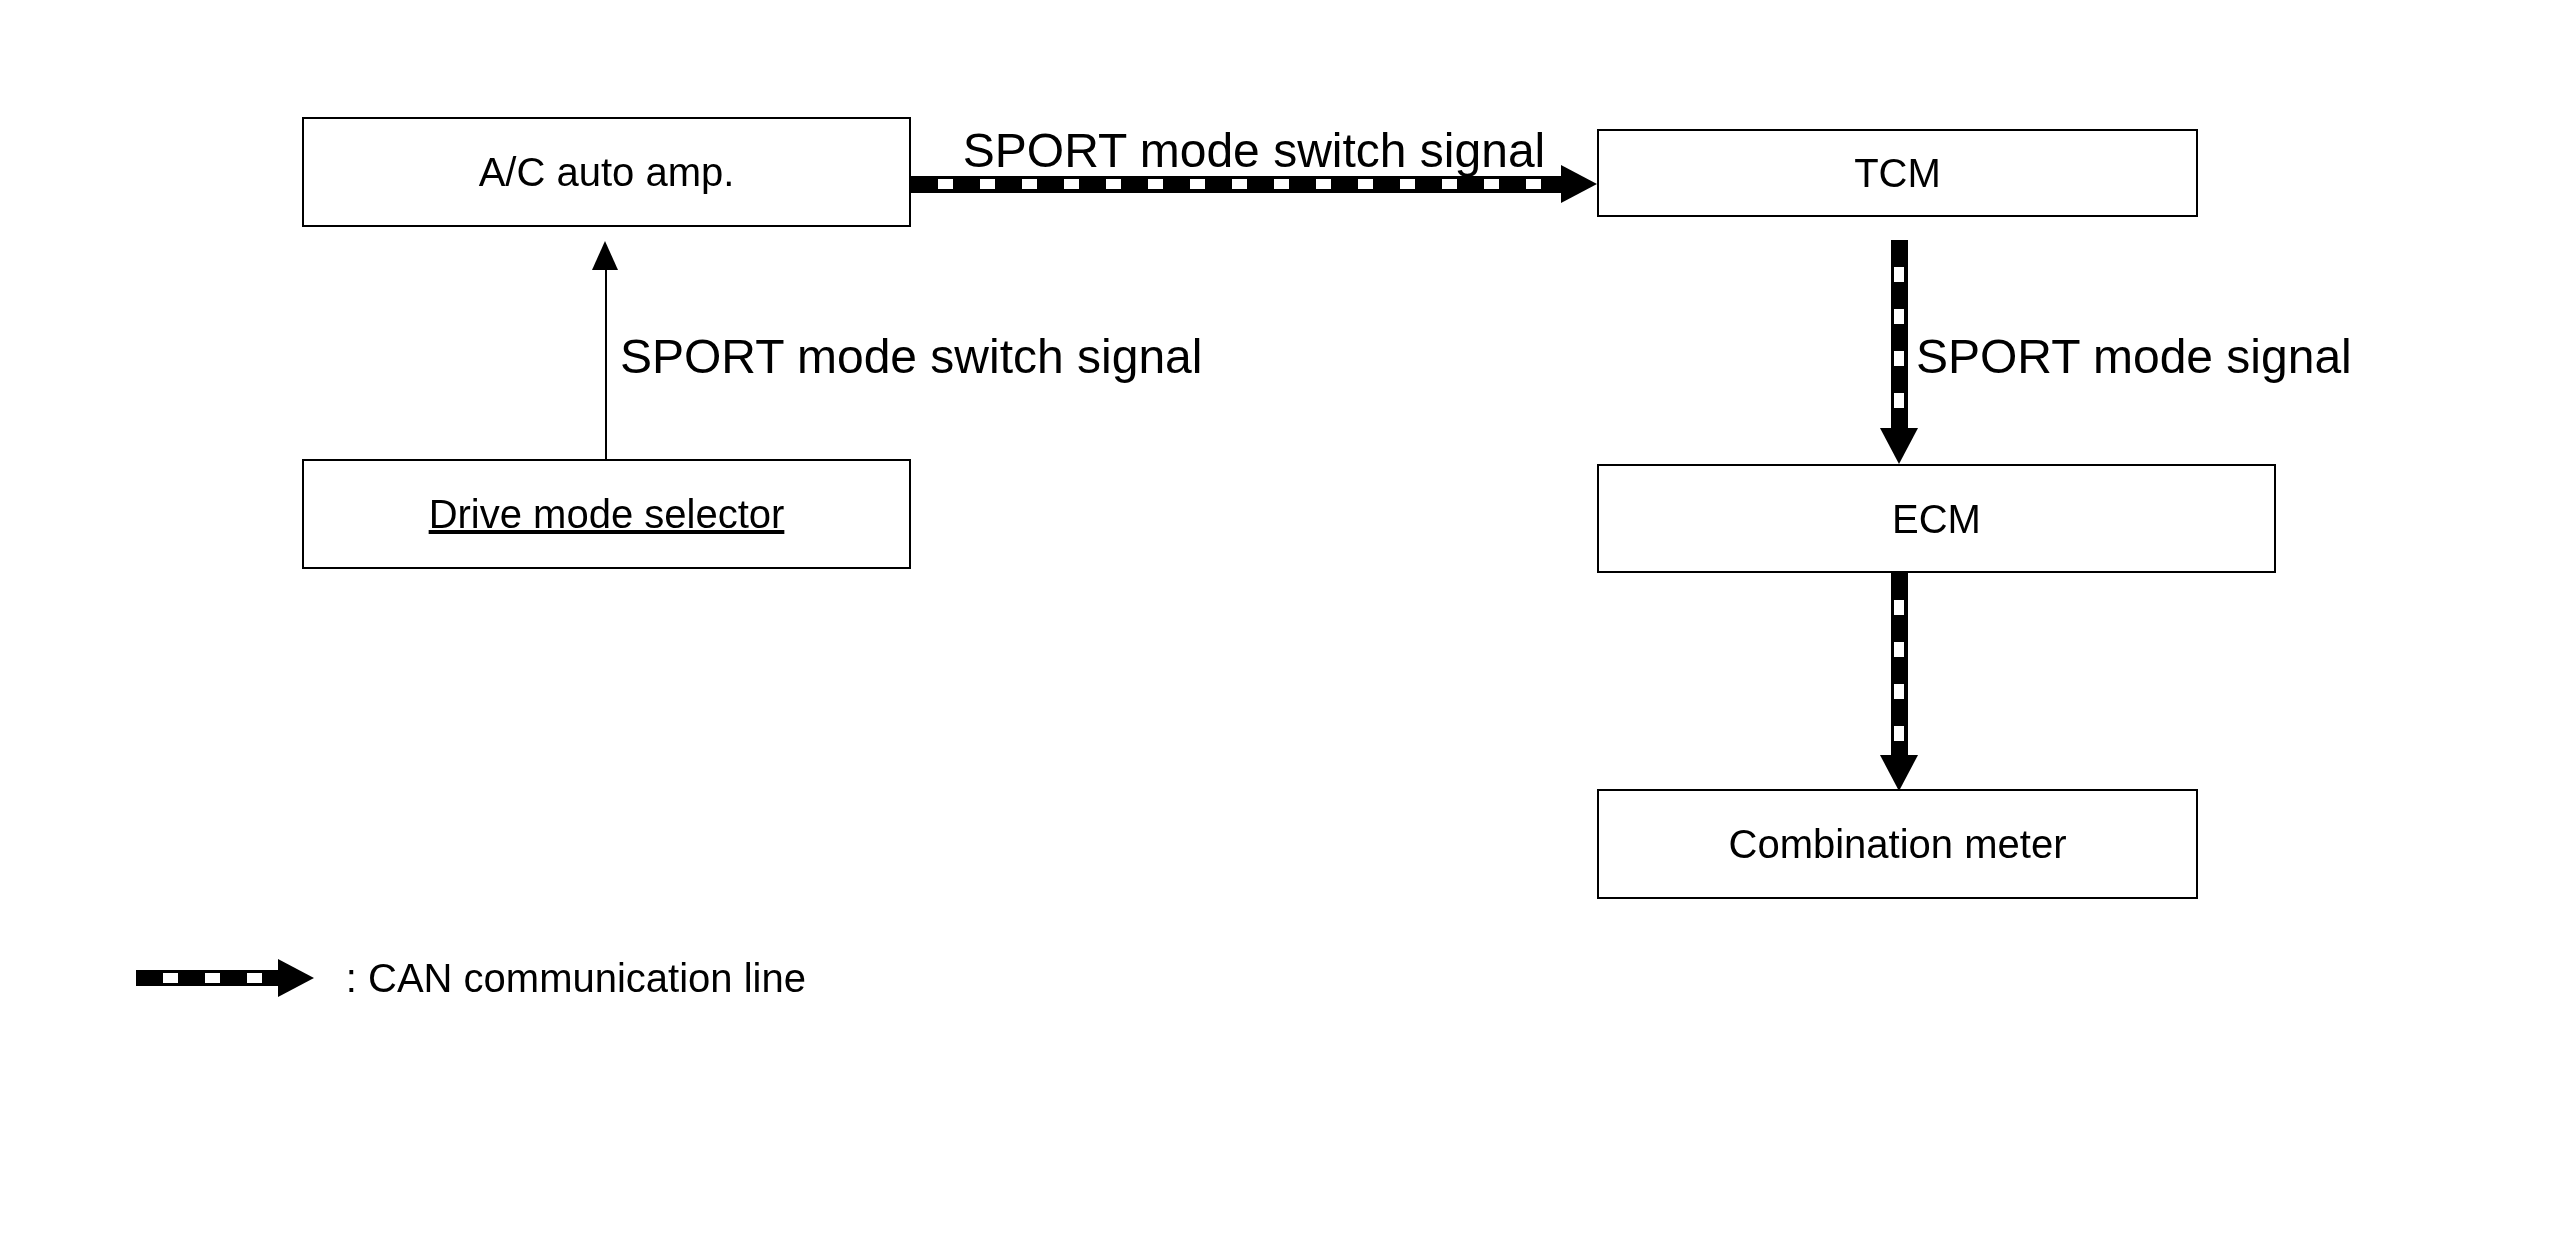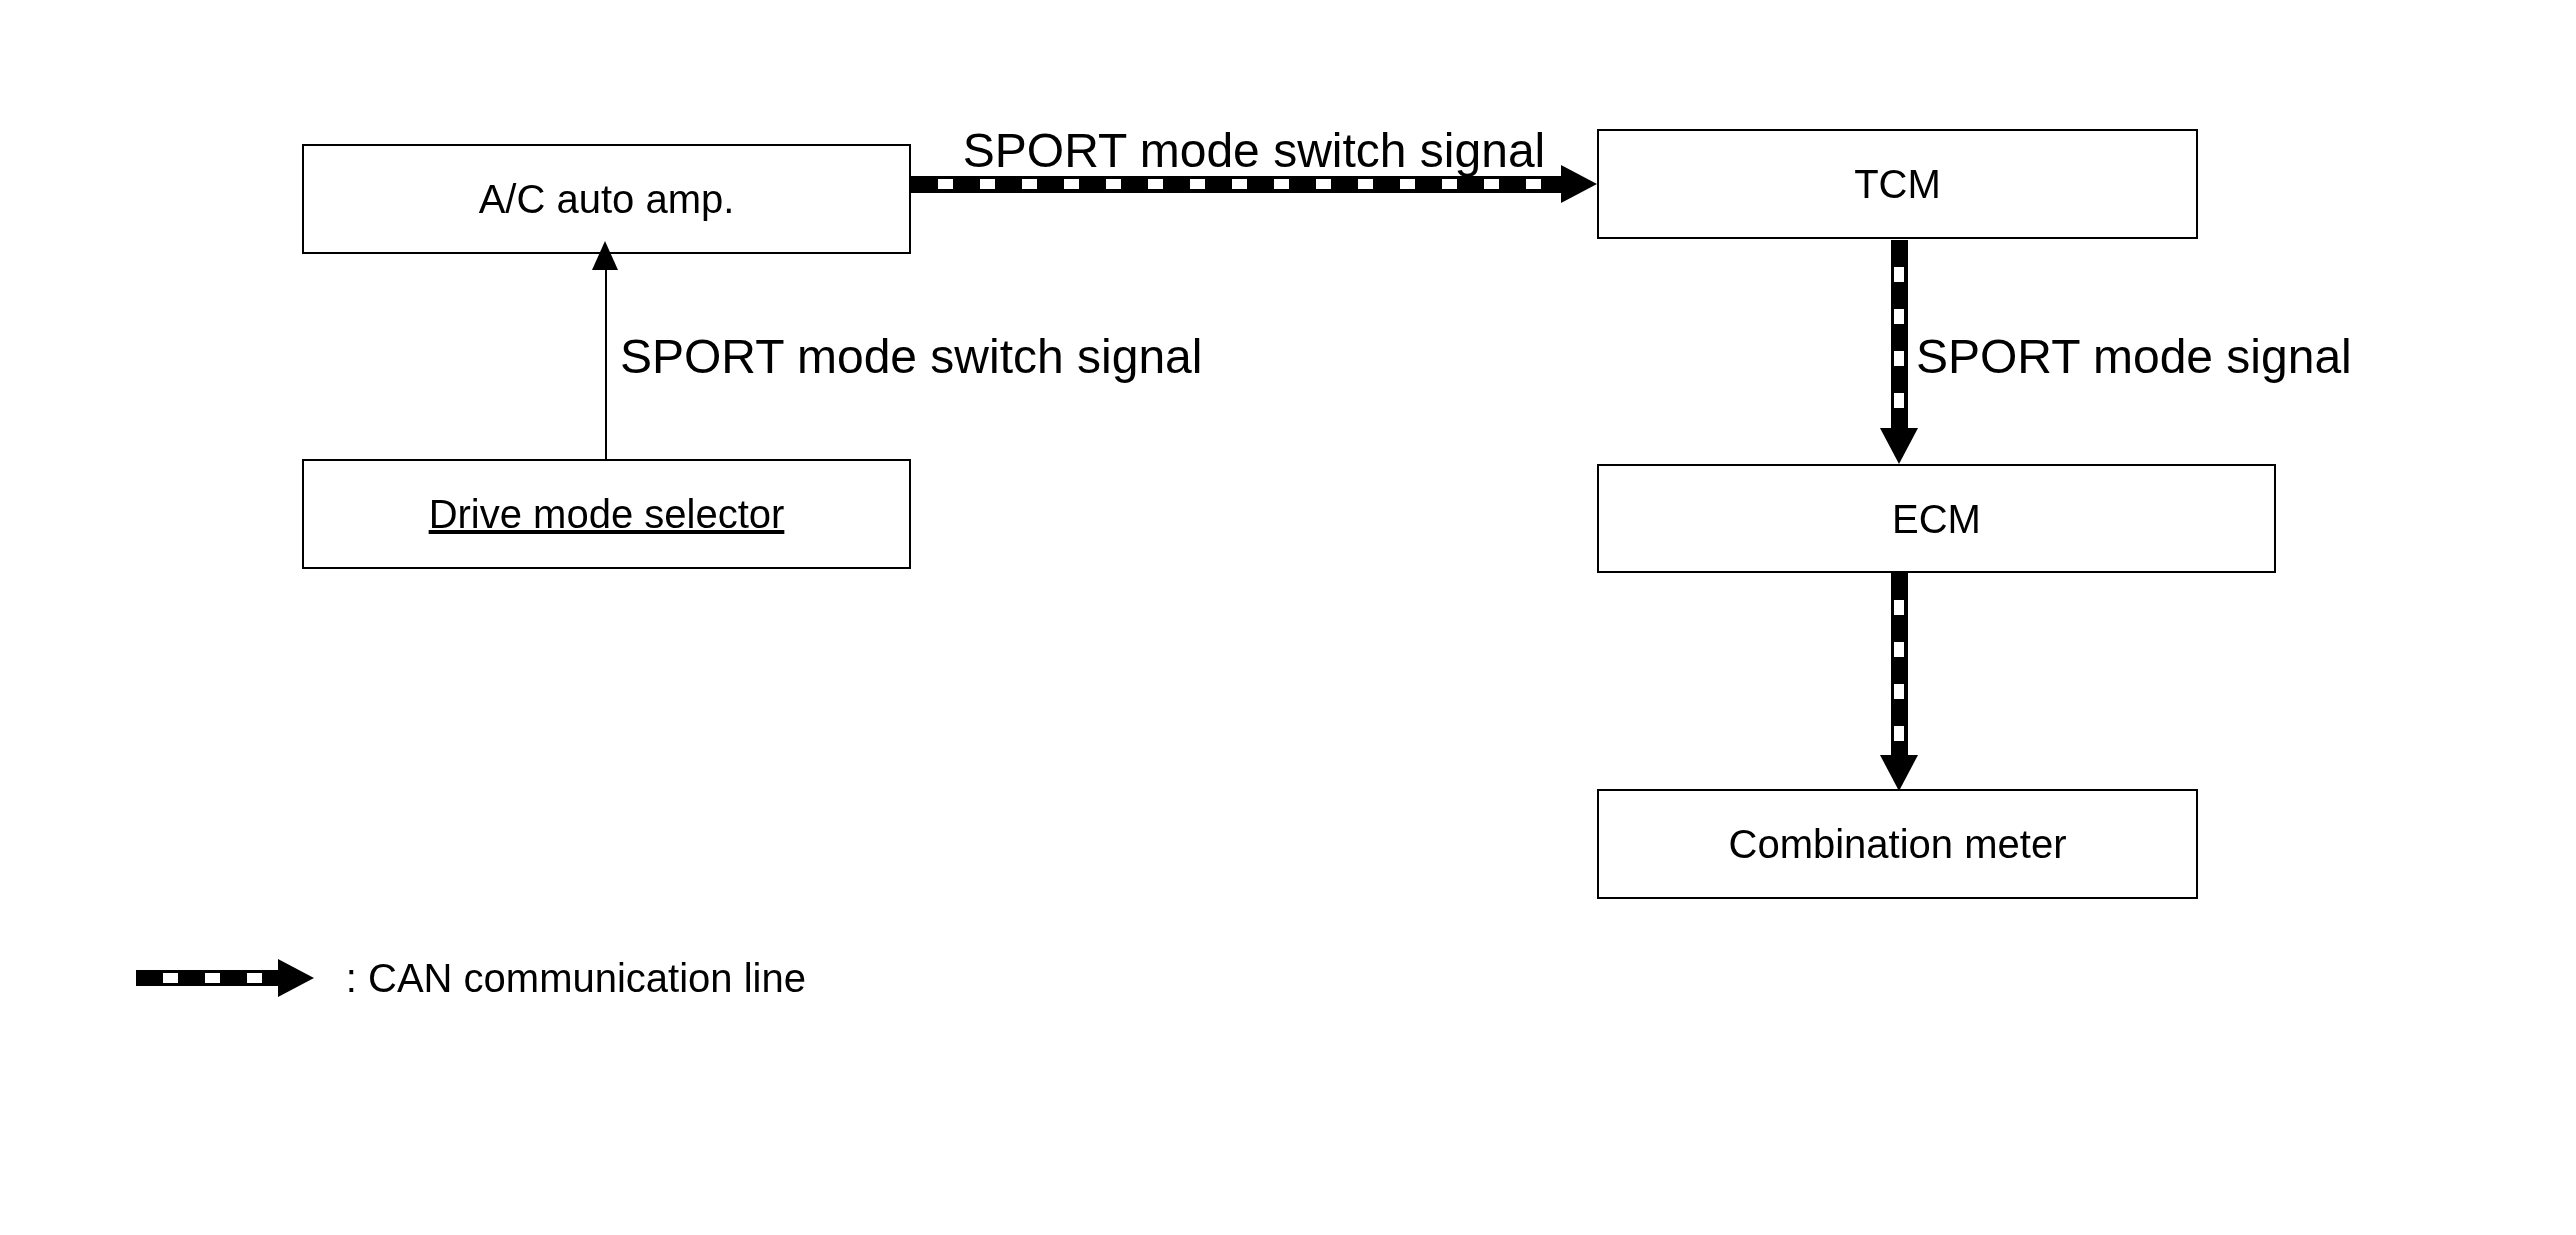--- a/index.html
+++ b/index.html
@@ -107,25 +107,25 @@
     line-height: 46px;
     white-space: nowrap;
     margin-left: 3.8px;
   }
 </style>
 </head>
 <body>
 
 <div id="canvas">
 
-  <div class="node" style="left:302px; top:144px; width:609px; height:110px;">
+  <div class="node" style="left:302px; top:117px; width:609px; height:110px;">
     <span>A/C auto amp.</span>
   </div>
 
-  <div class="node" style="left:1597px; top:129px; width:601px; height:110px;">
+  <div class="node" style="left:1597px; top:129px; width:601px; height:88px;">
     <span>TCM</span>
   </div>
 
   <div class="node" style="left:302px; top:459px; width:609px; height:110px;text-decoration:underline;">
     <span>Drive mode selector</span>
   </div>
 
   <div class="node" style="left:1597px; top:464px; width:679px; height:109px;">
     <span>ECM</span>
   </div>

